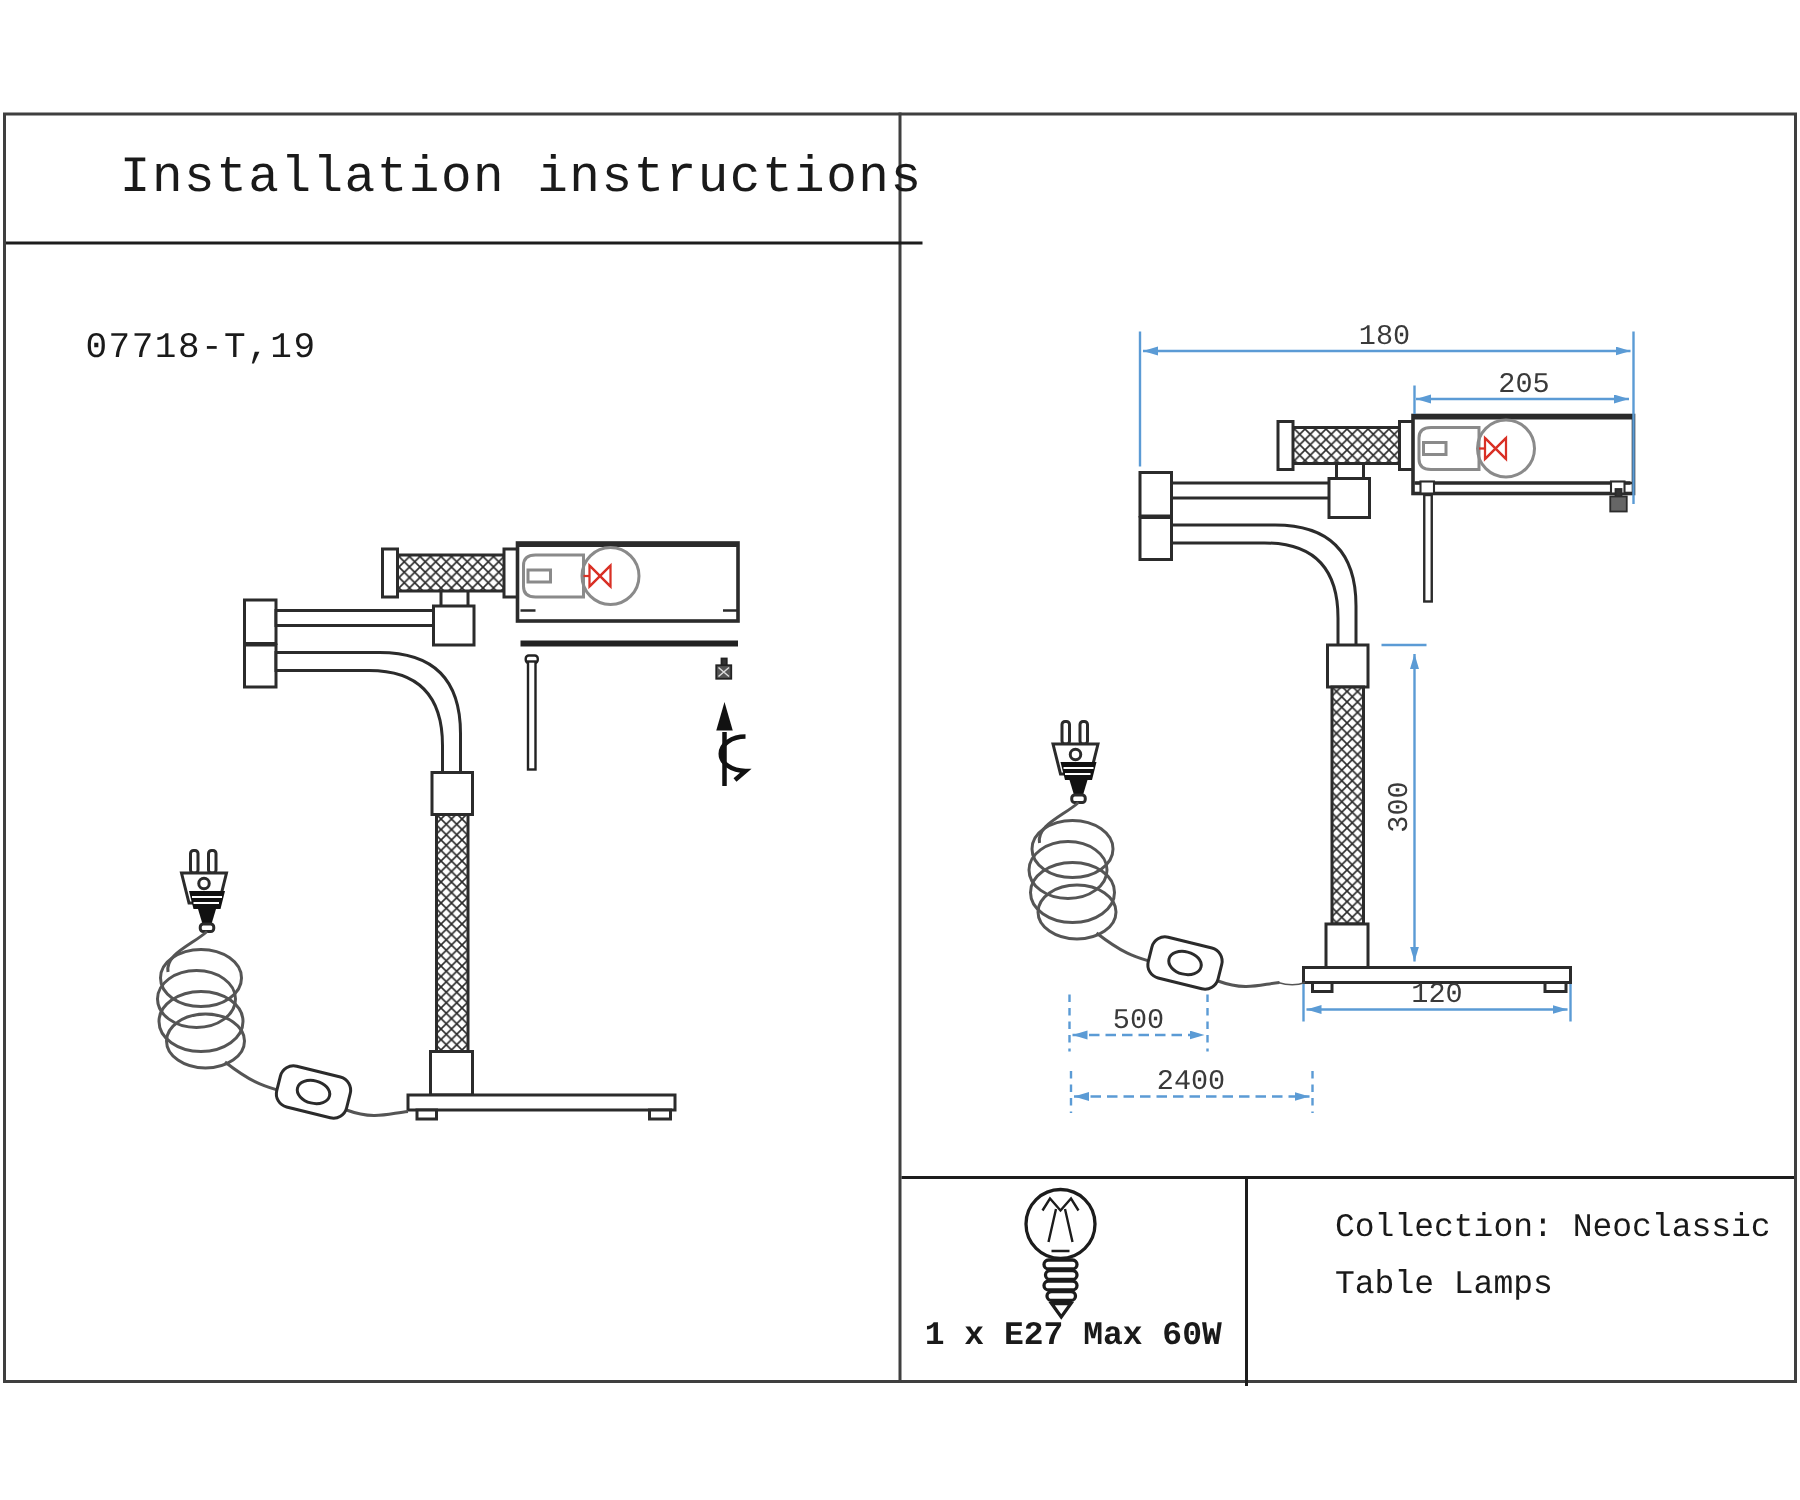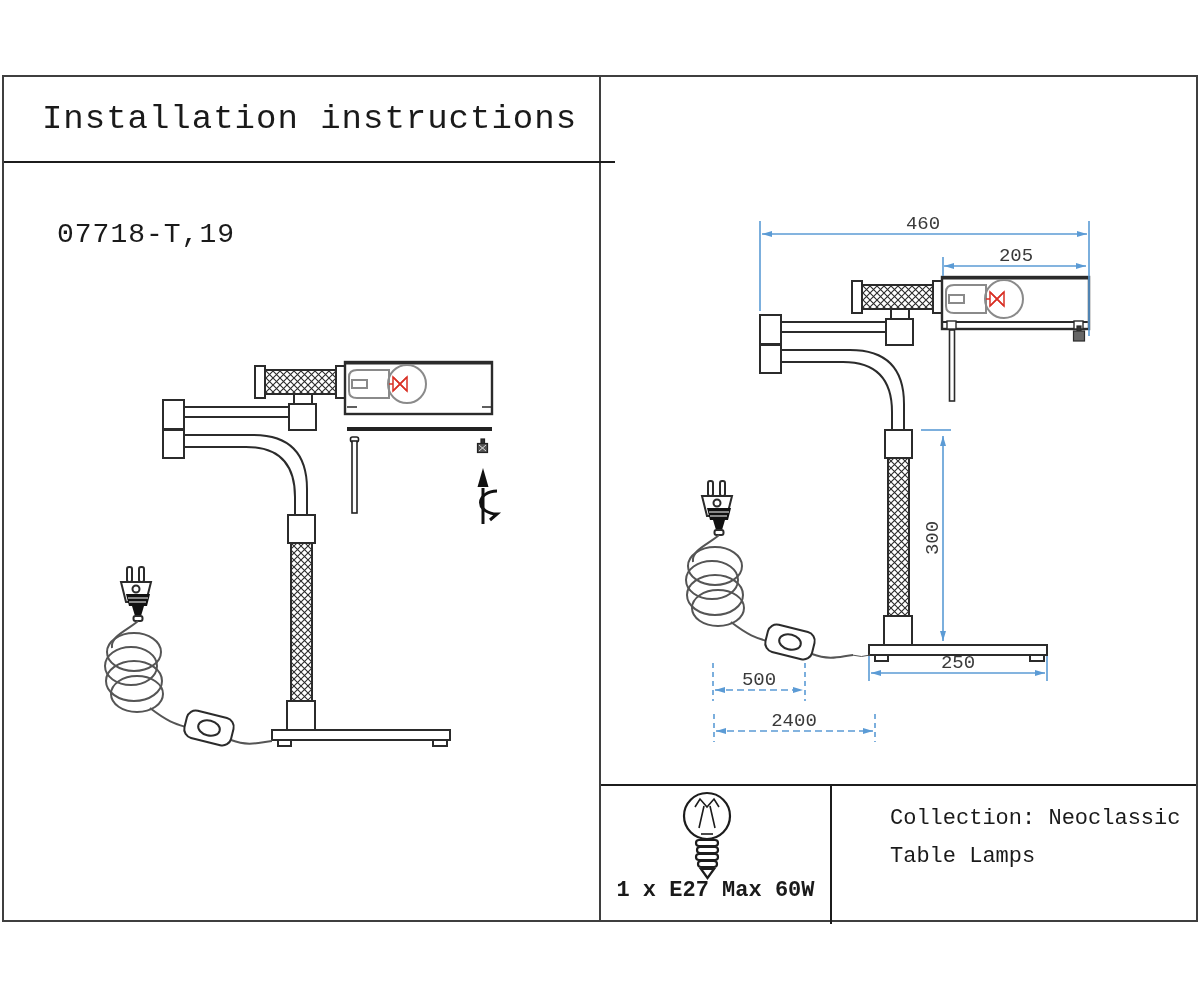--- a/index.html
+++ b/index.html
@@ -9,24 +9,24 @@
   }
   .abs{position:absolute;}
   .frame{
     left:2px;top:75px;width:1192px;height:843px;
     border:2px solid #3f3f3f;
   }
   .divider-v{left:599px;top:75px;width:2px;height:847px;background:#3f3f3f;}
   .title-box{
     left:4px;top:77px;width:611px;height:84px;
     border-bottom:2px solid #1c1c1c;
-    display:flex;align-items:center;justify-content:center;
+    display:flex;align-items:center;justify-content:flex-end;
   }
   .title-box span{font-size:34px;letter-spacing:1px;white-space:pre;}
-  .model{left:57px;top:219px;font-size:28px;letter-spacing:1px;}
+  .model{left:57px;top:219px;font-size:24px;letter-spacing:1px;}
   .dim-label{
     font-size:19px;color:#3a3a3a;white-space:pre;
     transform:translateX(-50%);
   }
   .dim-label.rot{transform:translate(-50%,-50%) rotate(-90deg);}
   .spec-panel{
     left:601px;top:784px;width:595px;height:138px;
     border-top:2px solid #1c1c1c;
   }
   .spec-left{
@@ -180,24 +180,24 @@
       <line x1="1047" y1="656" x2="1047" y2="681"></line>
       <line x1="715" y1="690" x2="803" y2="690" stroke-dasharray="7 4" marker-start="url(#dimarr)" marker-end="url(#dimarr)"></line>
       <line x1="713" y1="663" x2="713" y2="701" stroke-dasharray="5 4"></line>
       <line x1="805" y1="663" x2="805" y2="701" stroke-dasharray="5 4"></line>
       <line x1="716" y1="731" x2="873" y2="731" stroke-dasharray="7 4" marker-start="url(#dimarr)" marker-end="url(#dimarr)"></line>
       <line x1="714" y1="714" x2="714" y2="742" stroke-dasharray="5 4"></line>
       <line x1="875" y1="714" x2="875" y2="742" stroke-dasharray="5 4"></line>
     </g>
   </svg>
 
-  <span class="abs dim-label" style="left:923px;top:213px">460</span>
+  <span class="abs dim-label" style="left:923px;top:213px">180</span>
   <span class="abs dim-label" style="left:1016px;top:245px">205</span>
   <span class="abs dim-label rot" style="left:933px;top:538px">300</span>
-  <span class="abs dim-label" style="left:958px;top:652px">250</span>
+  <span class="abs dim-label" style="left:958px;top:652px">120</span>
   <span class="abs dim-label" style="left:759px;top:669px">500</span>
   <span class="abs dim-label" style="left:794px;top:710px">2400</span>
 
   <div class="abs spec-panel">
     <div class="spec-left">
       <div class="bulb-wrap">
         <svg width="60" height="90" viewBox="0 0 60 90">
           <g stroke="#1c1c1c" stroke-width="2.2" fill="#ffffff">
             <circle cx="30" cy="26" r="23" fill="none"></circle>
             <g stroke-width="1.6" fill="none">

